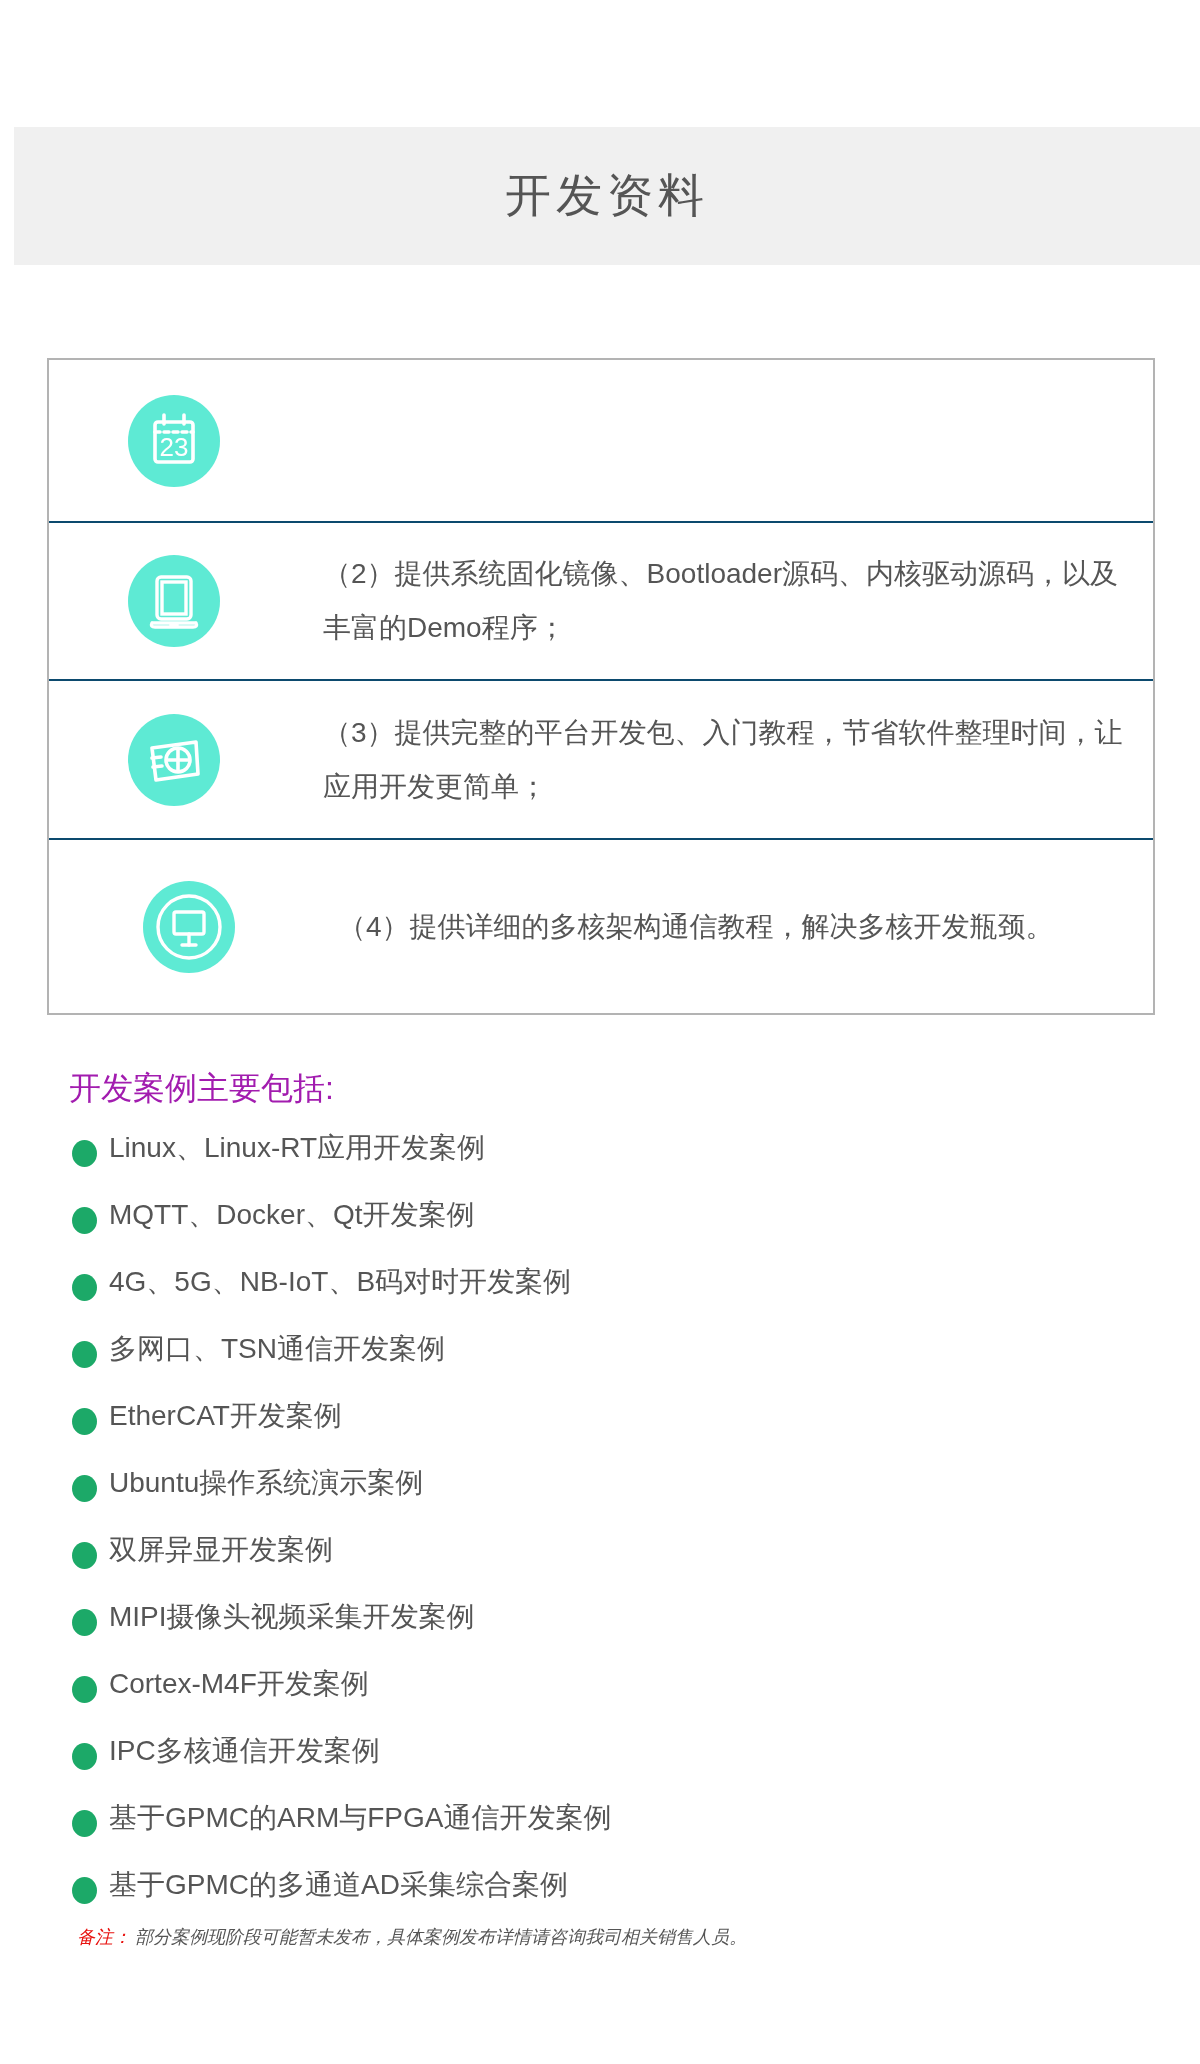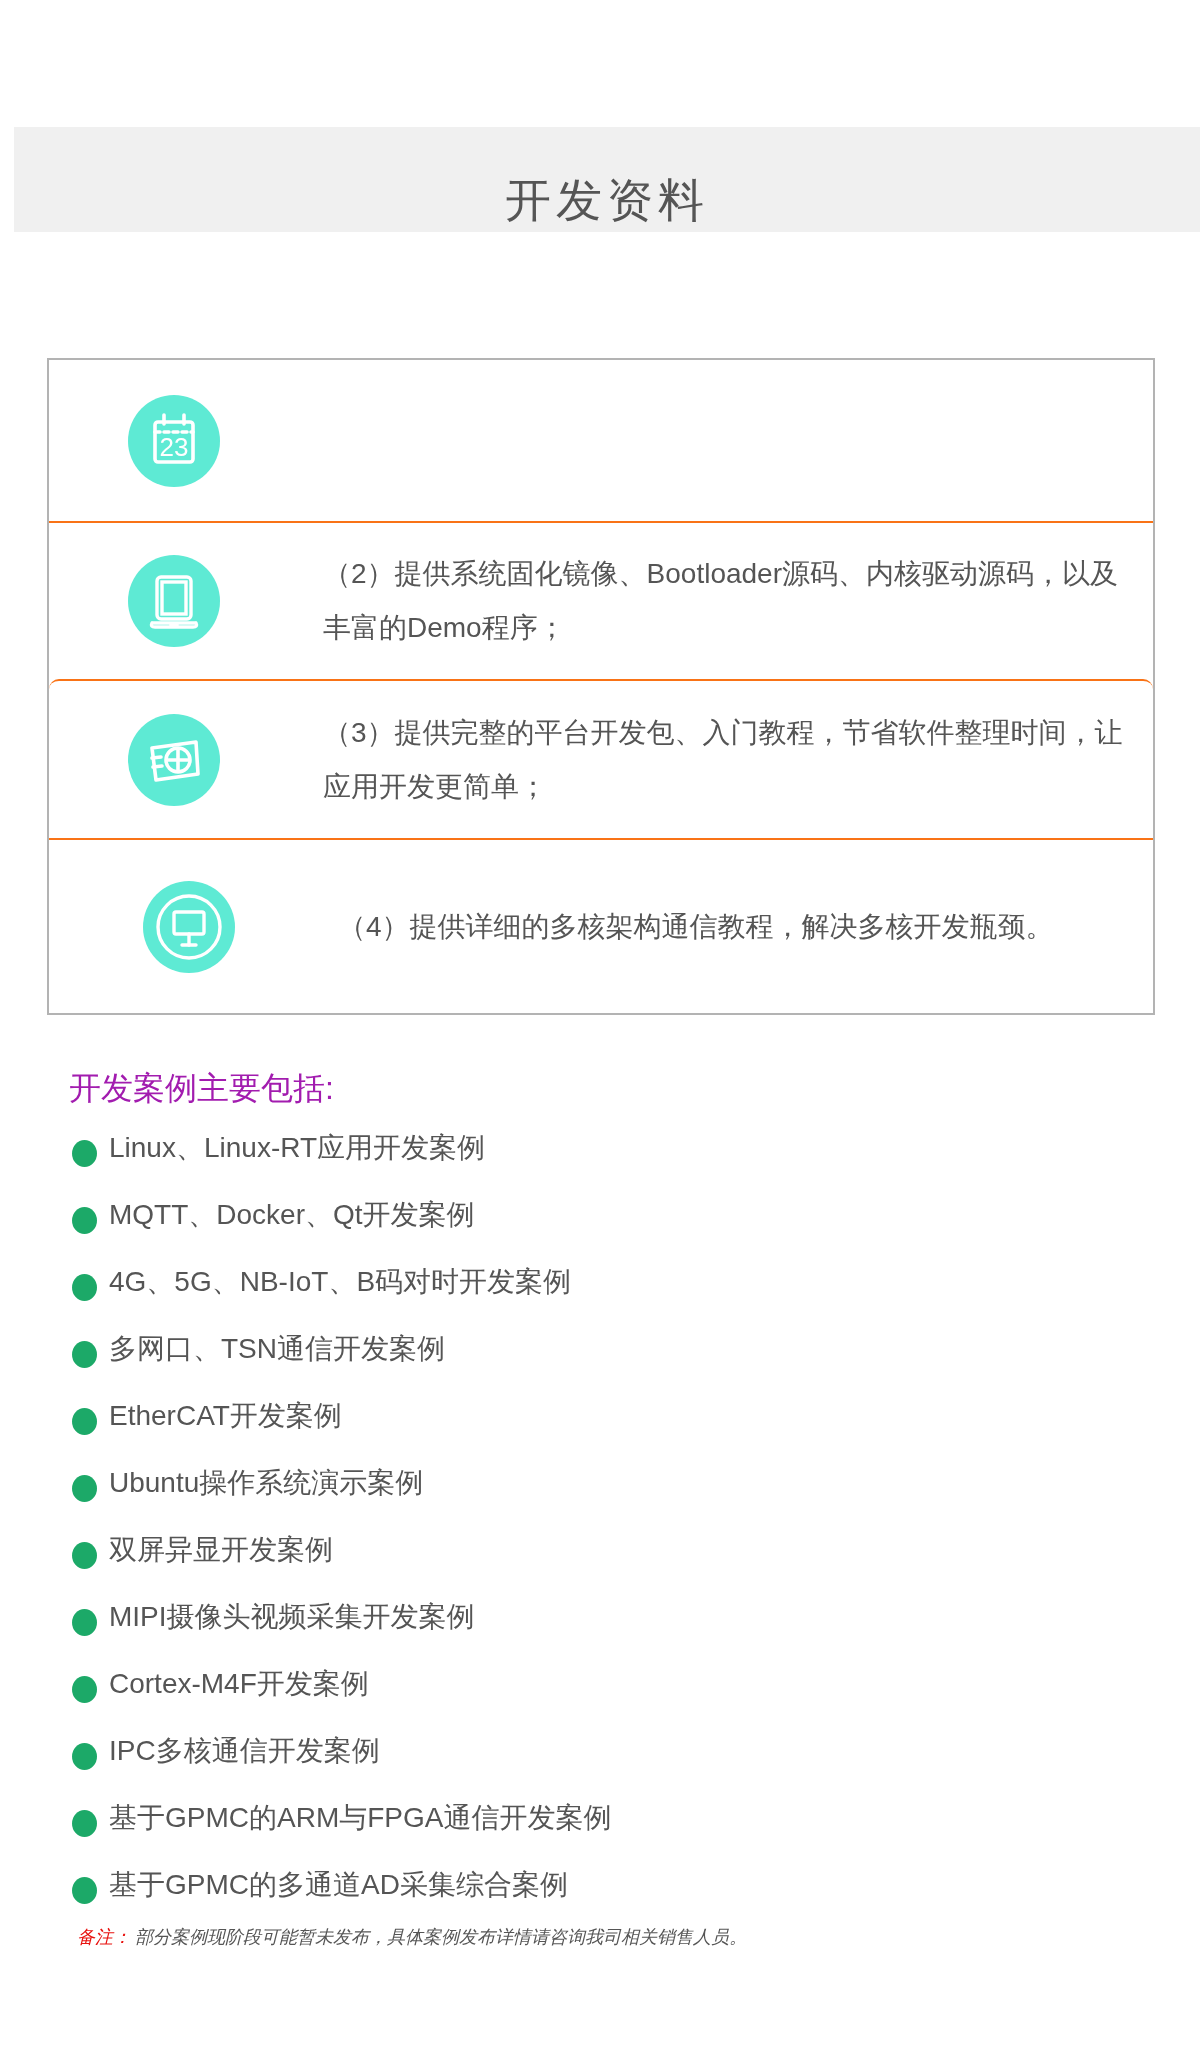--- a/index.html
+++ b/index.html
@@ -5,39 +5,39 @@
   html,body{margin:0;padding:0;background:#ffffff;}
   body{
     width:1200px;height:2064px;overflow:hidden;position:relative;
     font-family:"Liberation Sans","DejaVu Sans",sans-serif;
     color:#555555;
   }
   .page{position:relative;width:1200px;height:2064px;}
 
   
   .header-band{
-    position:absolute;left:14px;top:127px;width:1186px;height:105px;
-    background:#f0f0f0;display:flex;align-items:flex-end;justify-content:center;
+    position:absolute;left:14px;top:127px;width:1186px;height:138px;
+    background:#f0f0f0;display:flex;align-items:center;justify-content:center;
   }
   .header-title{
     font-size:46px;color:#555555;letter-spacing:5px;font-weight:400;
   }
 
   
   .feature-table{
     position:absolute;left:47px;top:358px;width:1108px;
     border:2px solid #b3b3b3;box-sizing:border-box;background:#ffffff;
   }
   .feature-row{
     display:flex;align-items:center;box-sizing:border-box;
   }
-  .feature-row + .feature-row{border-top:2px solid #f97316;}
+  .feature-row + .feature-row{border-top:2px solid #0c4a6e;}
   .row-1{min-height:161px;}
   .row-2{min-height:158px;}
-  .row-3{min-height:159px;border-radius:10px;}
+  .row-3{min-height:159px;}
   .row-4{min-height:175px;justify-content:center;}
   .icon-cell{
     width:250px;flex:0 0 250px;display:flex;align-items:center;justify-content:center;
   }
   .icon-circle{
     width:92px;height:92px;border-radius:50%;background:#5eead4;
     display:flex;align-items:center;justify-content:center;
   }
   .icon-circle svg{display:block;}
   .text-cell{

